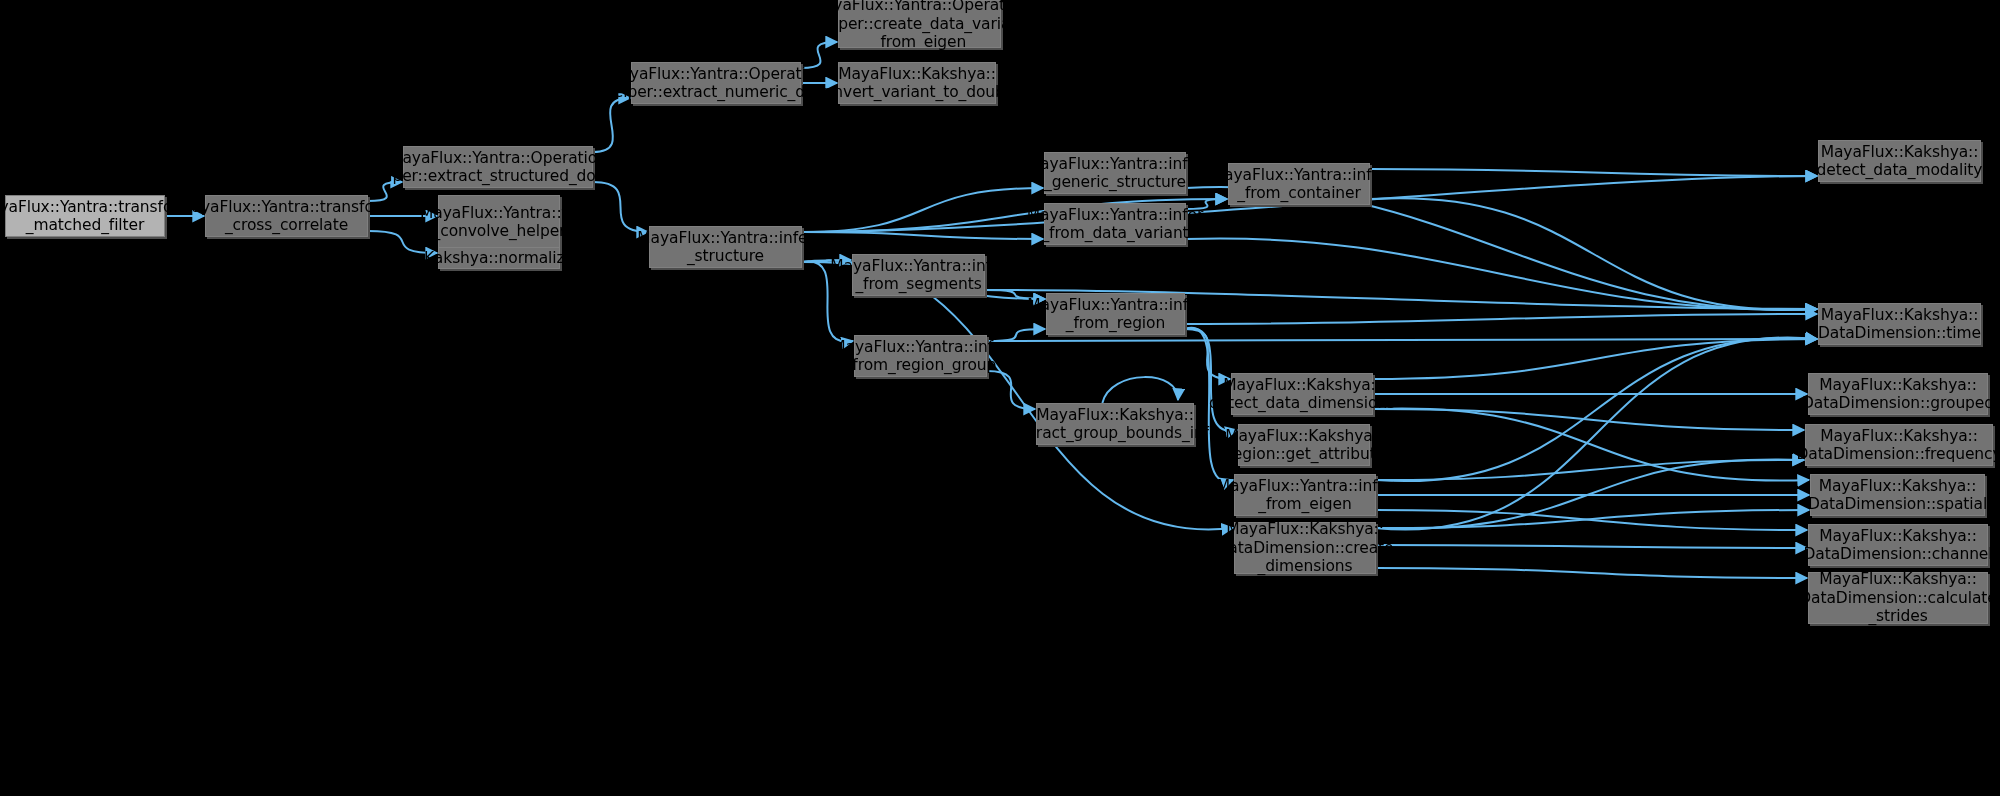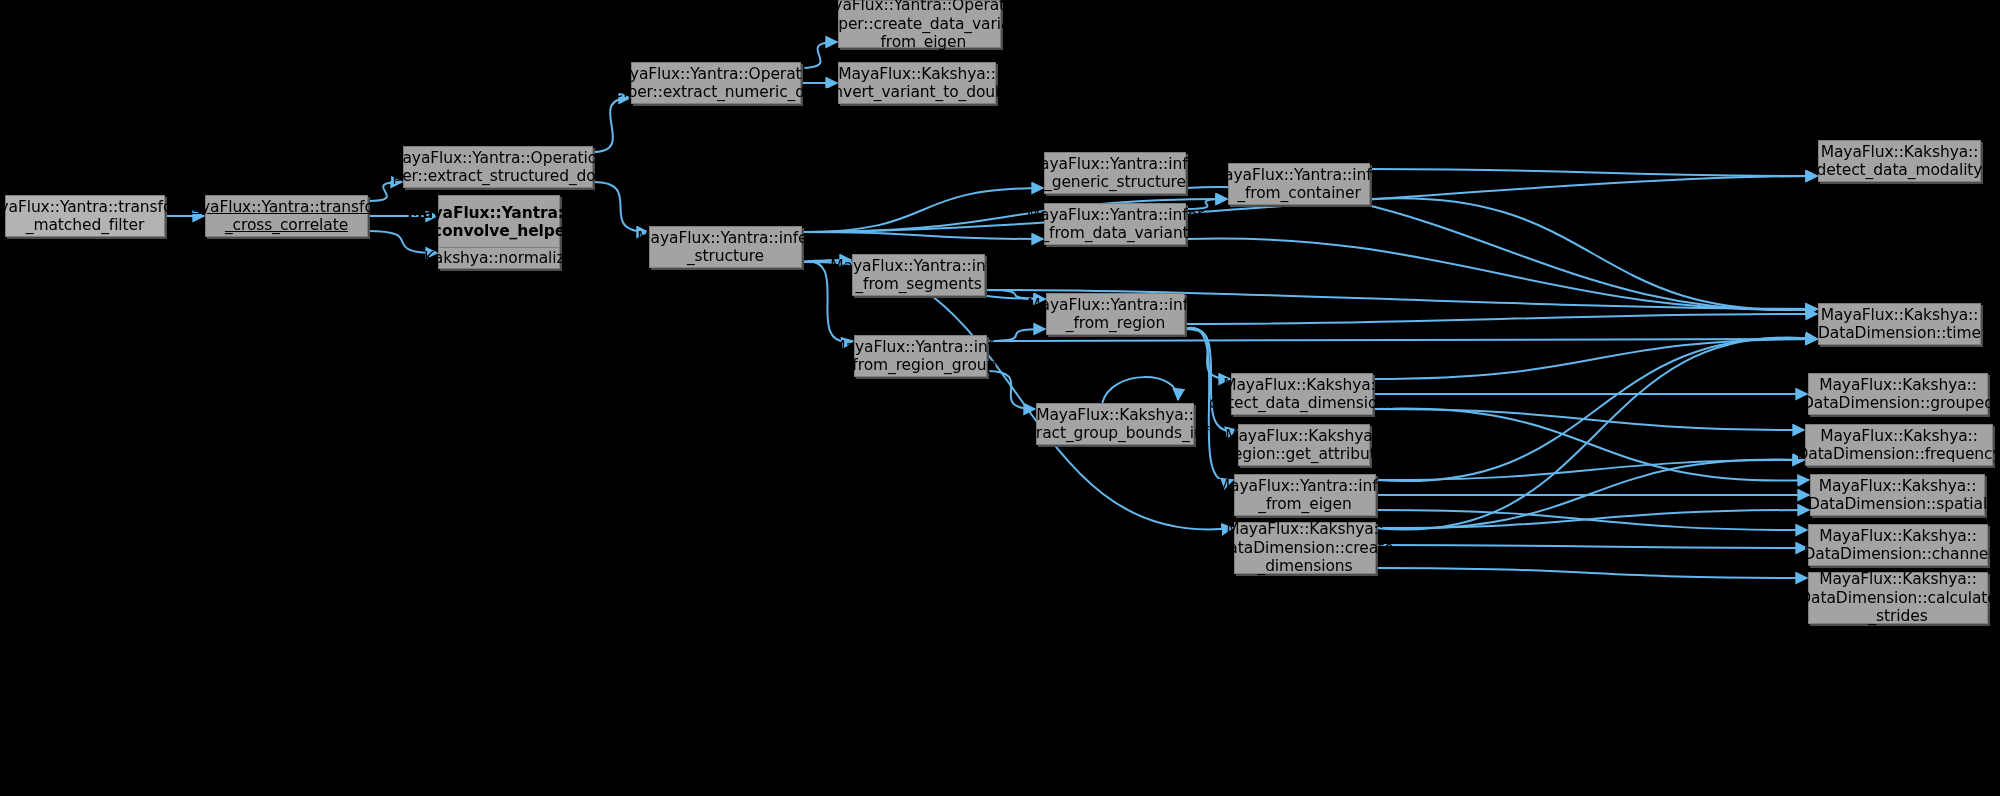--- a/index.html
+++ b/index.html
@@ -7,21 +7,21 @@
     position:relative;
     width:2000px;height:796px;
     background:#000;
     font-family:"DejaVu Sans","Liberation Sans",sans-serif;
     overflow:hidden;
   }
   svg#edges{position:absolute;left:0;top:0;width:2000px;height:796px;}
   .node{
     position:absolute;
     box-sizing:border-box;
-    background:#a3a3a3;
+    background:#737373;
     border:1px solid #808080;
     box-shadow:2px 2px 0 0 #4d4d4d;
     color:#000;
     display:flex;
     align-items:center;
     justify-content:center;
     text-align:center;
     font-size:15.5px;
     line-height:18.5px;
     letter-spacing:-0.1px;
@@ -83,25 +83,25 @@
         <path d="M 1376 528 C 1604.45 550.68, 1588.55 316.32, 1817 339" fill="none" stroke="#63b8ee" stroke-width="2" marker-end="url(#arrow)"></path>
         <path d="M 1376 528 C 1600.85 528, 1584.15 510, 1809 510" fill="none" stroke="#63b8ee" stroke-width="2" marker-end="url(#arrow)"></path>
         <path d="M 1376 528 C 1598.6 536.16, 1581.4 451.84, 1804 460" fill="none" stroke="#63b8ee" stroke-width="2" marker-end="url(#arrow)"></path>
         <path d="M 1376 545 C 1599.95 545, 1583.05 548, 1807 548" fill="none" stroke="#63b8ee" stroke-width="2" marker-end="url(#arrow)"></path>
         <path d="M 1376 568 C 1599.95 568, 1583.05 578, 1807 578" fill="none" stroke="#63b8ee" stroke-width="2" marker-end="url(#arrow)"></path>
       </g>
   </svg>
   <div id="node-layer">
       <div class="node root" style="left: 5px; top: 195px; width: 160px; height: 42px;">MayaFlux::Yantra::transform
 _matched_filter</div>
-      <div class="node" style="left: 205px; top: 195px; width: 163px; height: 42px; text-decoration: underline;">MayaFlux::Yantra::transform
+      <div class="node" style="left: 205px; top: 195px; width: 163px; height: 42px;">MayaFlux::Yantra::transform
 _cross_correlate</div>
       <div class="node" style="left: 403px; top: 146px; width: 190px; height: 42px;">MayaFlux::Yantra::Operation
 Helper::extract_structured_double</div>
-      <div class="node" style="left: 438px; top: 195px; width: 122px; height: 54px; font-weight: bold;">MayaFlux::Yantra::fft
+      <div class="node" style="left: 438px; top: 195px; width: 122px; height: 54px;">MayaFlux::Yantra::fft
 _convolve_helper</div>
       <div class="node" style="left: 438px; top: 247px; width: 122px; height: 22px;">Kakshya::normalize</div>
       <div class="node" style="left: 631px; top: 62px; width: 170px; height: 42px;">MayaFlux::Yantra::Operation
 Helper::extract_numeric_data</div>
       <div class="node" style="left: 838px; top: 0px; width: 163px; height: 48px;">MayaFlux::Yantra::Operation
 Helper::create_data_variant
 _from_eigen</div>
       <div class="node" style="left: 838px; top: 62px; width: 158px; height: 42px;">MayaFlux::Kakshya::
 convert_variant_to_double</div>
       <div class="node" style="left: 649px; top: 226px; width: 153px; height: 42px;">MayaFlux::Yantra::infer

